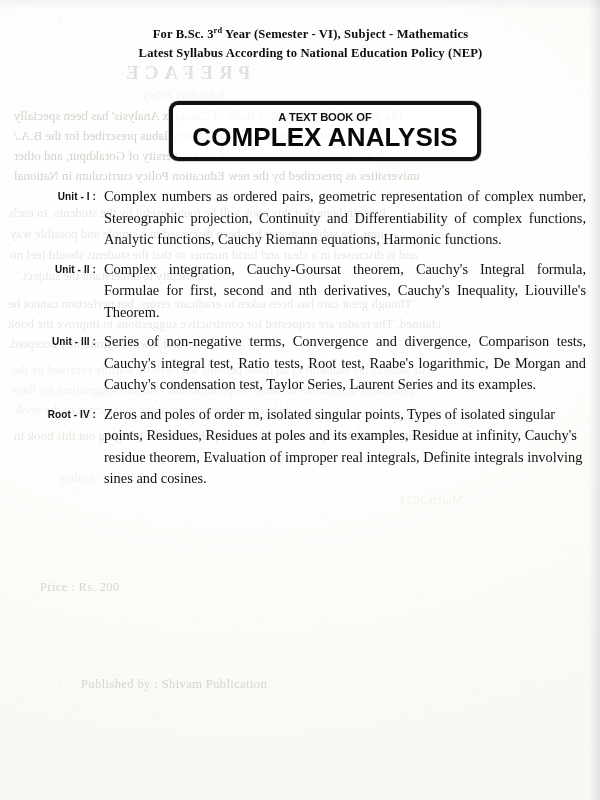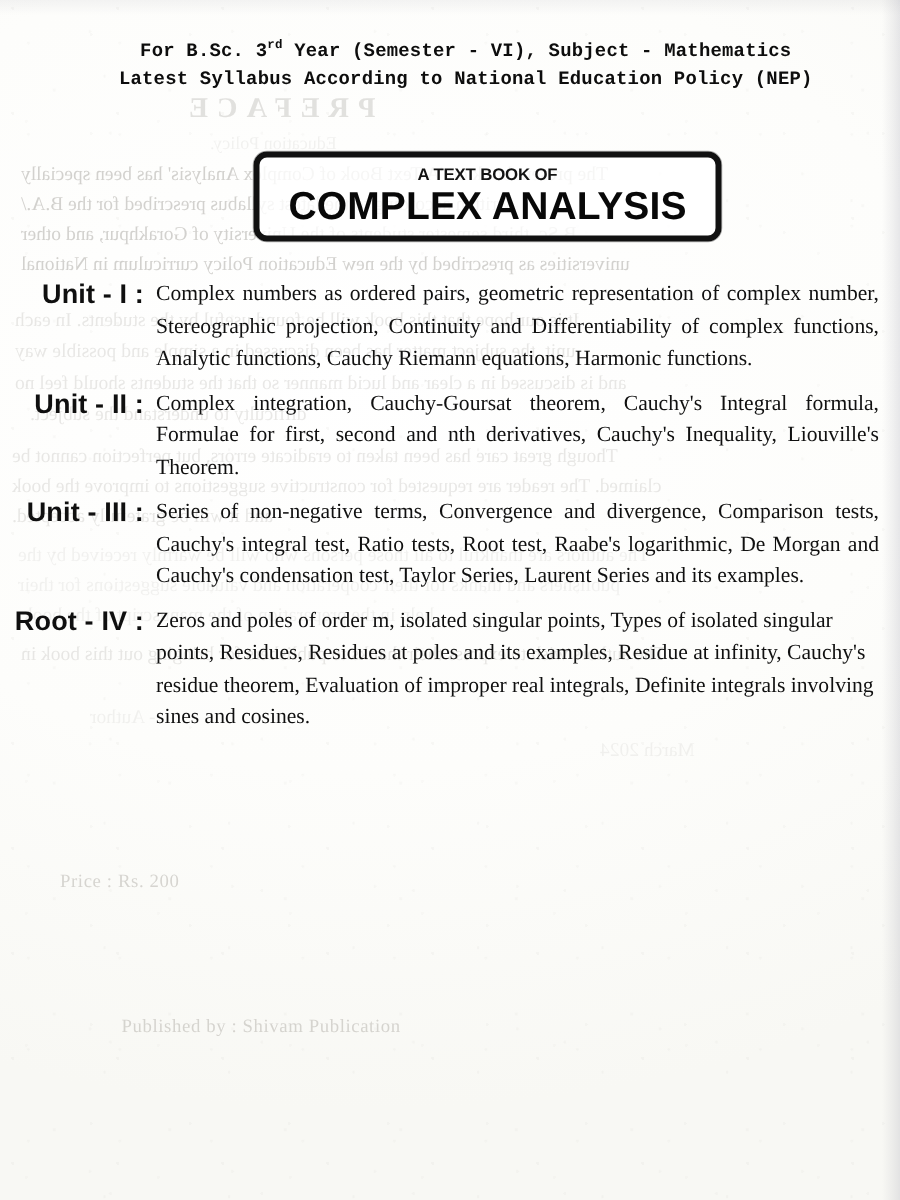--- a/index.html
+++ b/index.html
@@ -77,21 +77,21 @@
   
   #header {
     position: absolute;
     top: 26px;
     left: 0;
     width: 600px;
     text-align: center;
     z-index: 6;
   }
   .hdr-line {
-    font-family: Liberation Mono, monospace;
+    font-family: Liberation Serif, serif;
     font-weight: bold;
     color: #0d0d0d;
     letter-spacing: .15px;
     padding-left: 21px;
   }
   #hdr-line-1 {
     font-size: 12.6px;
     line-height: 17px;
   }
   #hdr-line-2 {
@@ -153,21 +153,21 @@
     margin-bottom: 8px;
   }
   .unit-label {
     position: absolute;
     left: 0;
     top: 0;
     width: 96px;
     text-align: right;
     font-family: "Liberation Sans", sans-serif;
     font-weight: bold;
-    font-size: 18px;
+    font-size: 10px;
     color: #0f0f0f;
     line-height: 21.5px;
     letter-spacing: .1px;
     white-space: nowrap;
   }
   .unit-text {
     margin-left: 104px;
     margin-right: 14px;
     font-family: "Liberation Serif", serif;
     font-size: 14.4px;

